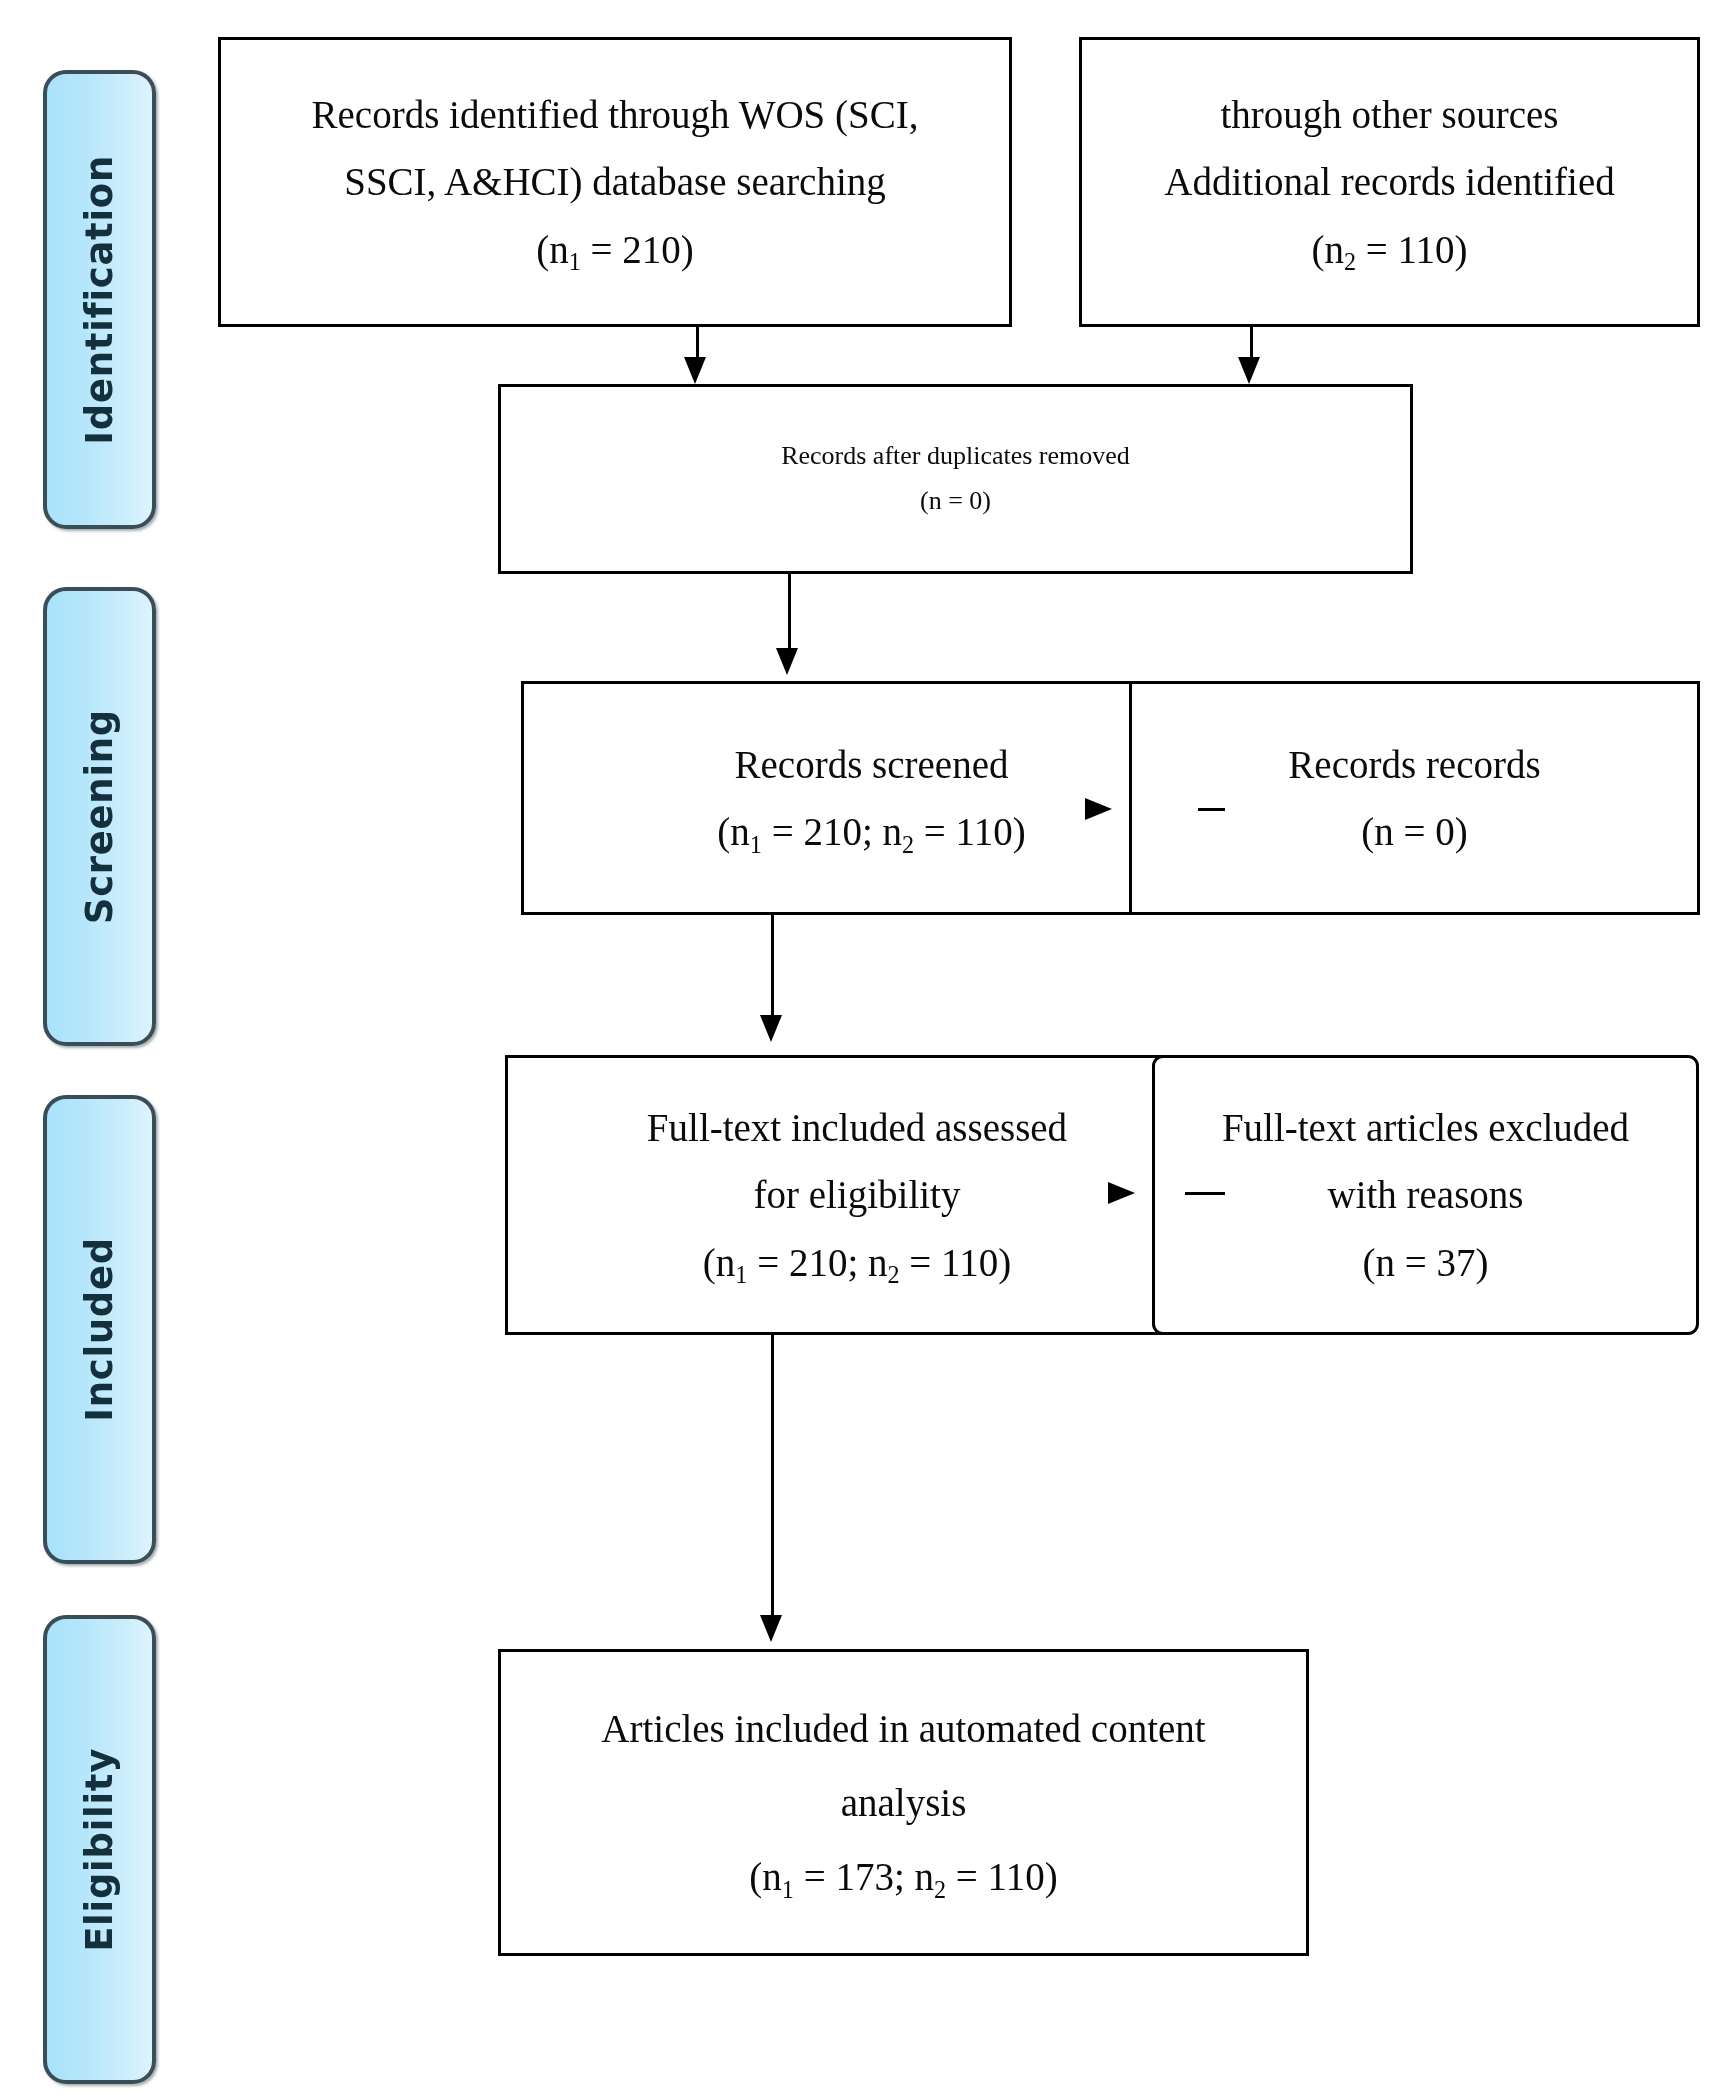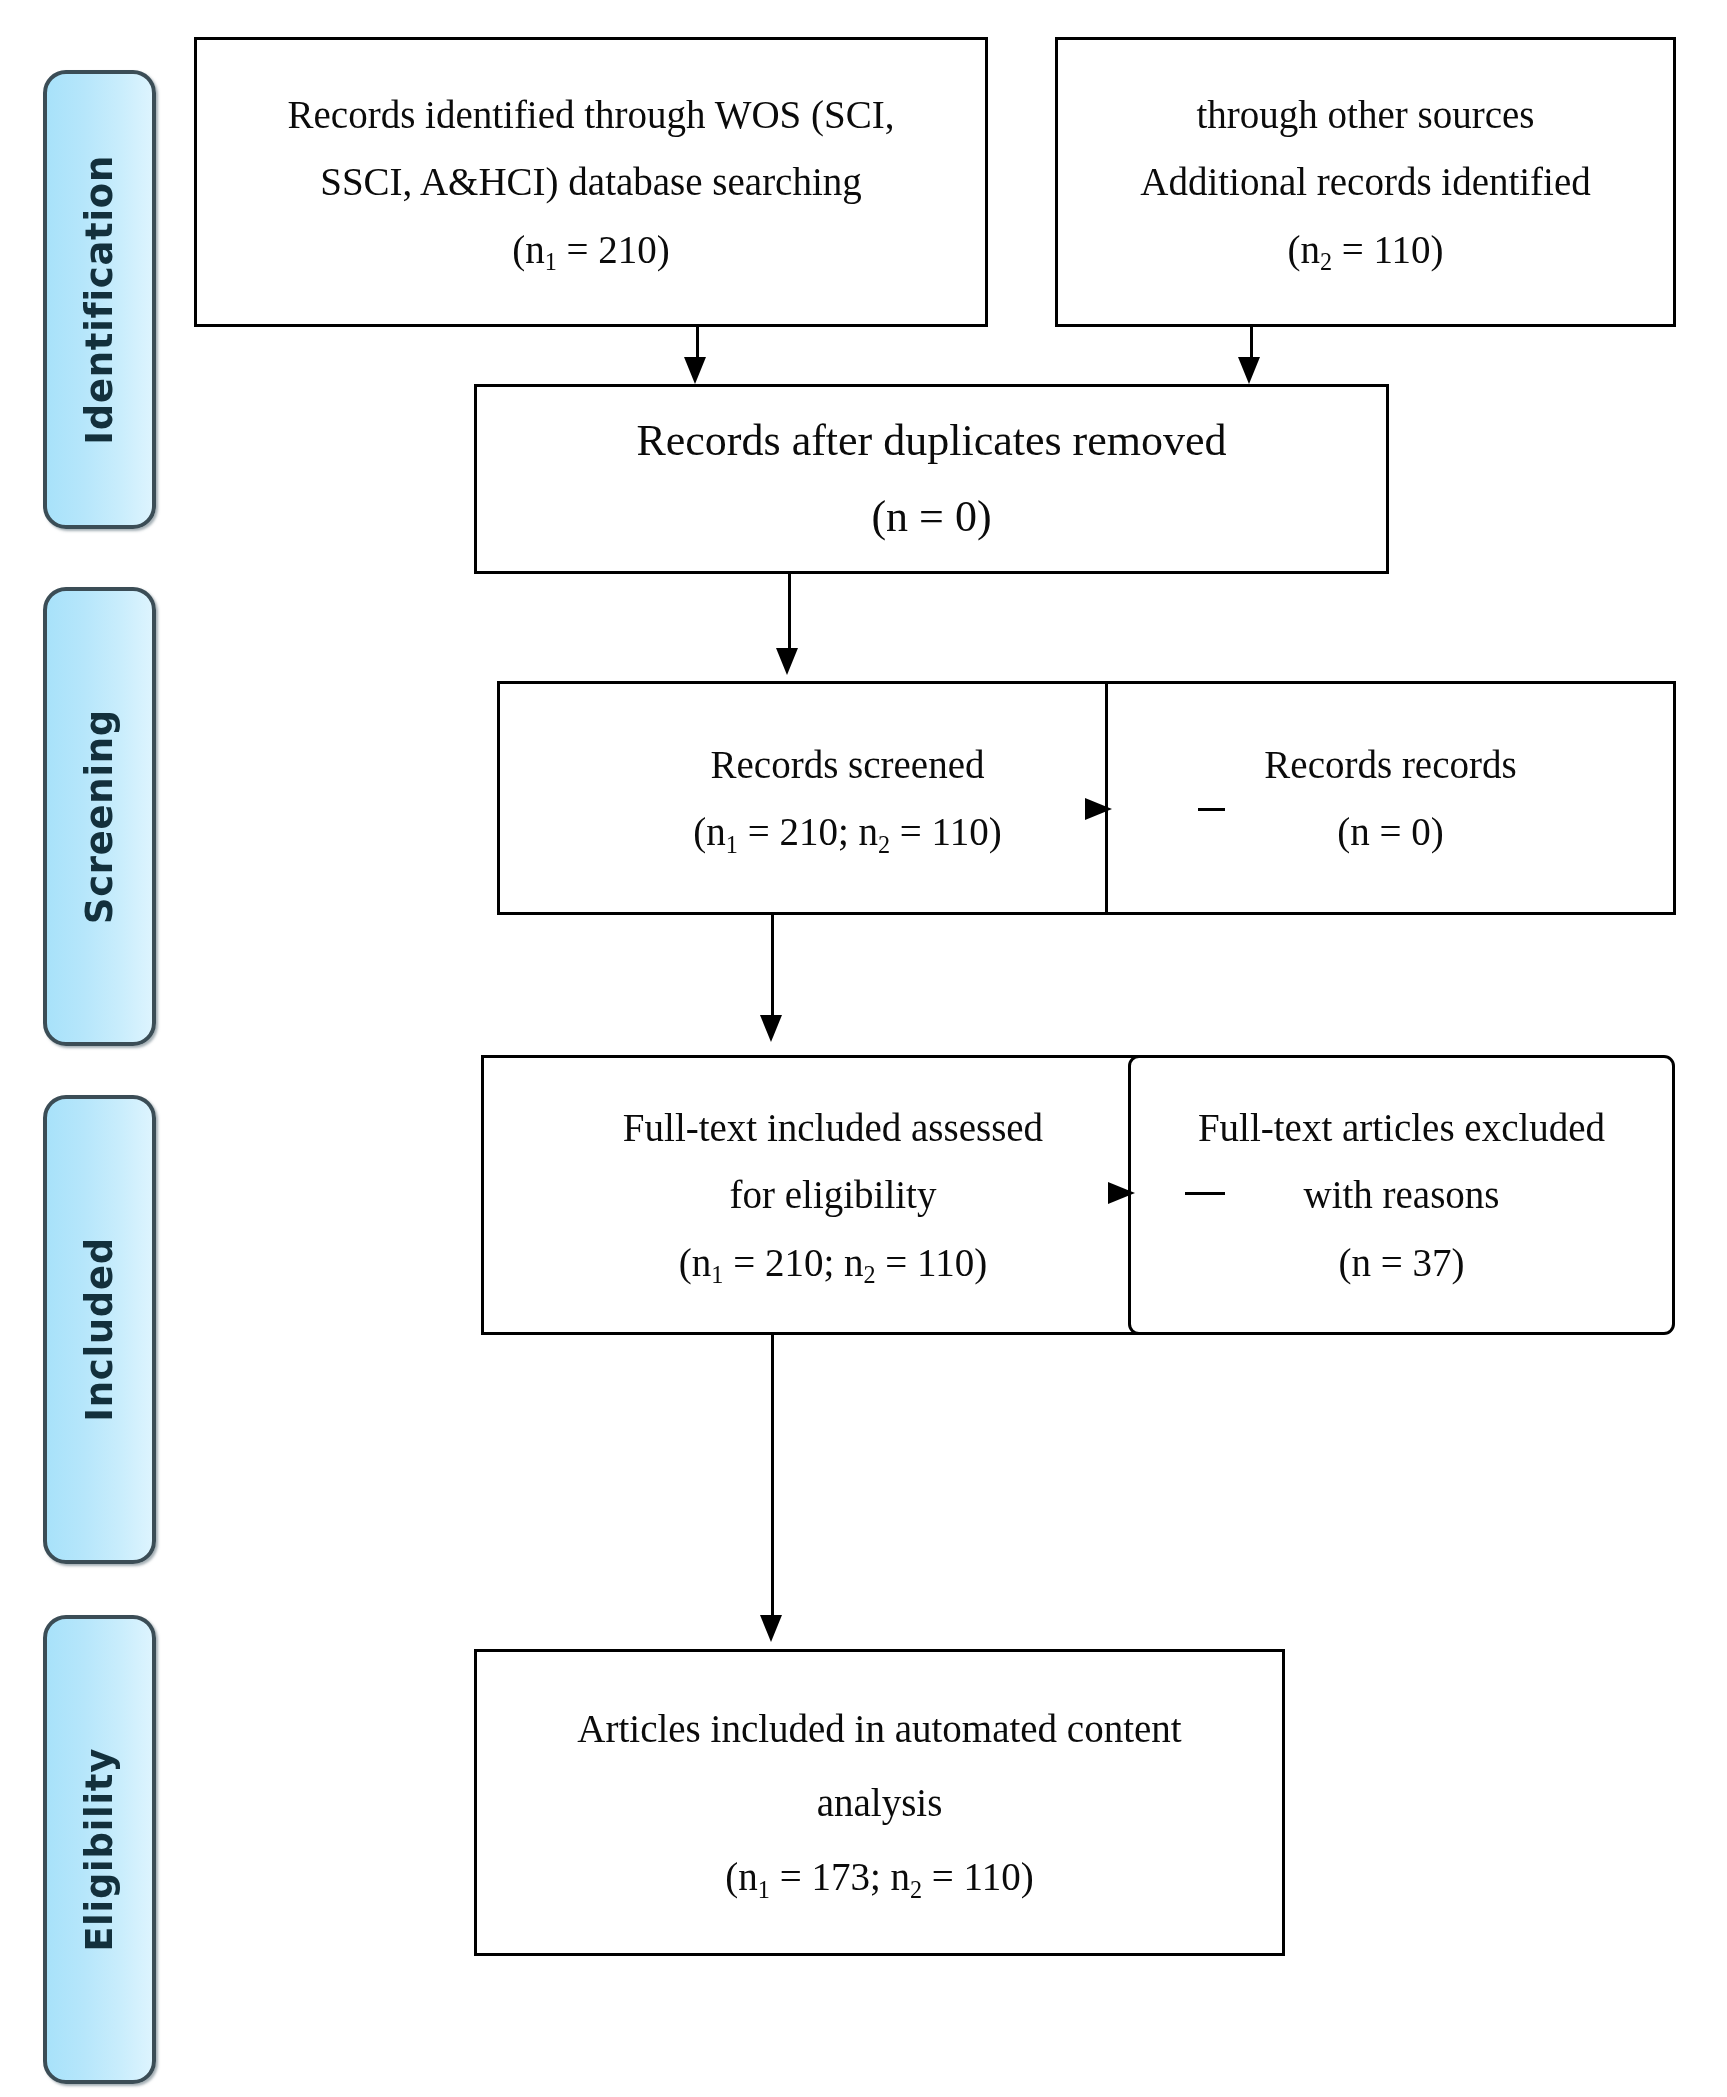--- a/index.html
+++ b/index.html
@@ -32,29 +32,30 @@
   
   .flowbox{
     position:absolute;
     background:#ffffff;
     border:3.3px solid #000000;
     box-sizing:border-box;
     display:flex;flex-direction:column;
     align-items:center;justify-content:center;
     text-align:left;
     padding:6.7px 17.4px;
+    margin-left:24px;
   }
   .flowbox .ln{
     display:block;
     font-size:39px;
     line-height:1.72;
     color:#0b0b0b;
     white-space:nowrap;
   }
-  .flowbox.small .ln{font-size:44px;}
+  .flowbox.small .ln{font-size:26px;}
   sub{font-size:.62em;vertical-align:baseline;position:relative;top:.32em;}
 
   
   .vline{position:absolute;width:3.3px;background:#000;}
   .hline{position:absolute;height:3.3px;background:#000;}
   .arrow-down{
     position:absolute;width:0;height:0;
     border-left:11.3px solid transparent;
     border-right:11.3px solid transparent;
     border-top:27px solid #000;

